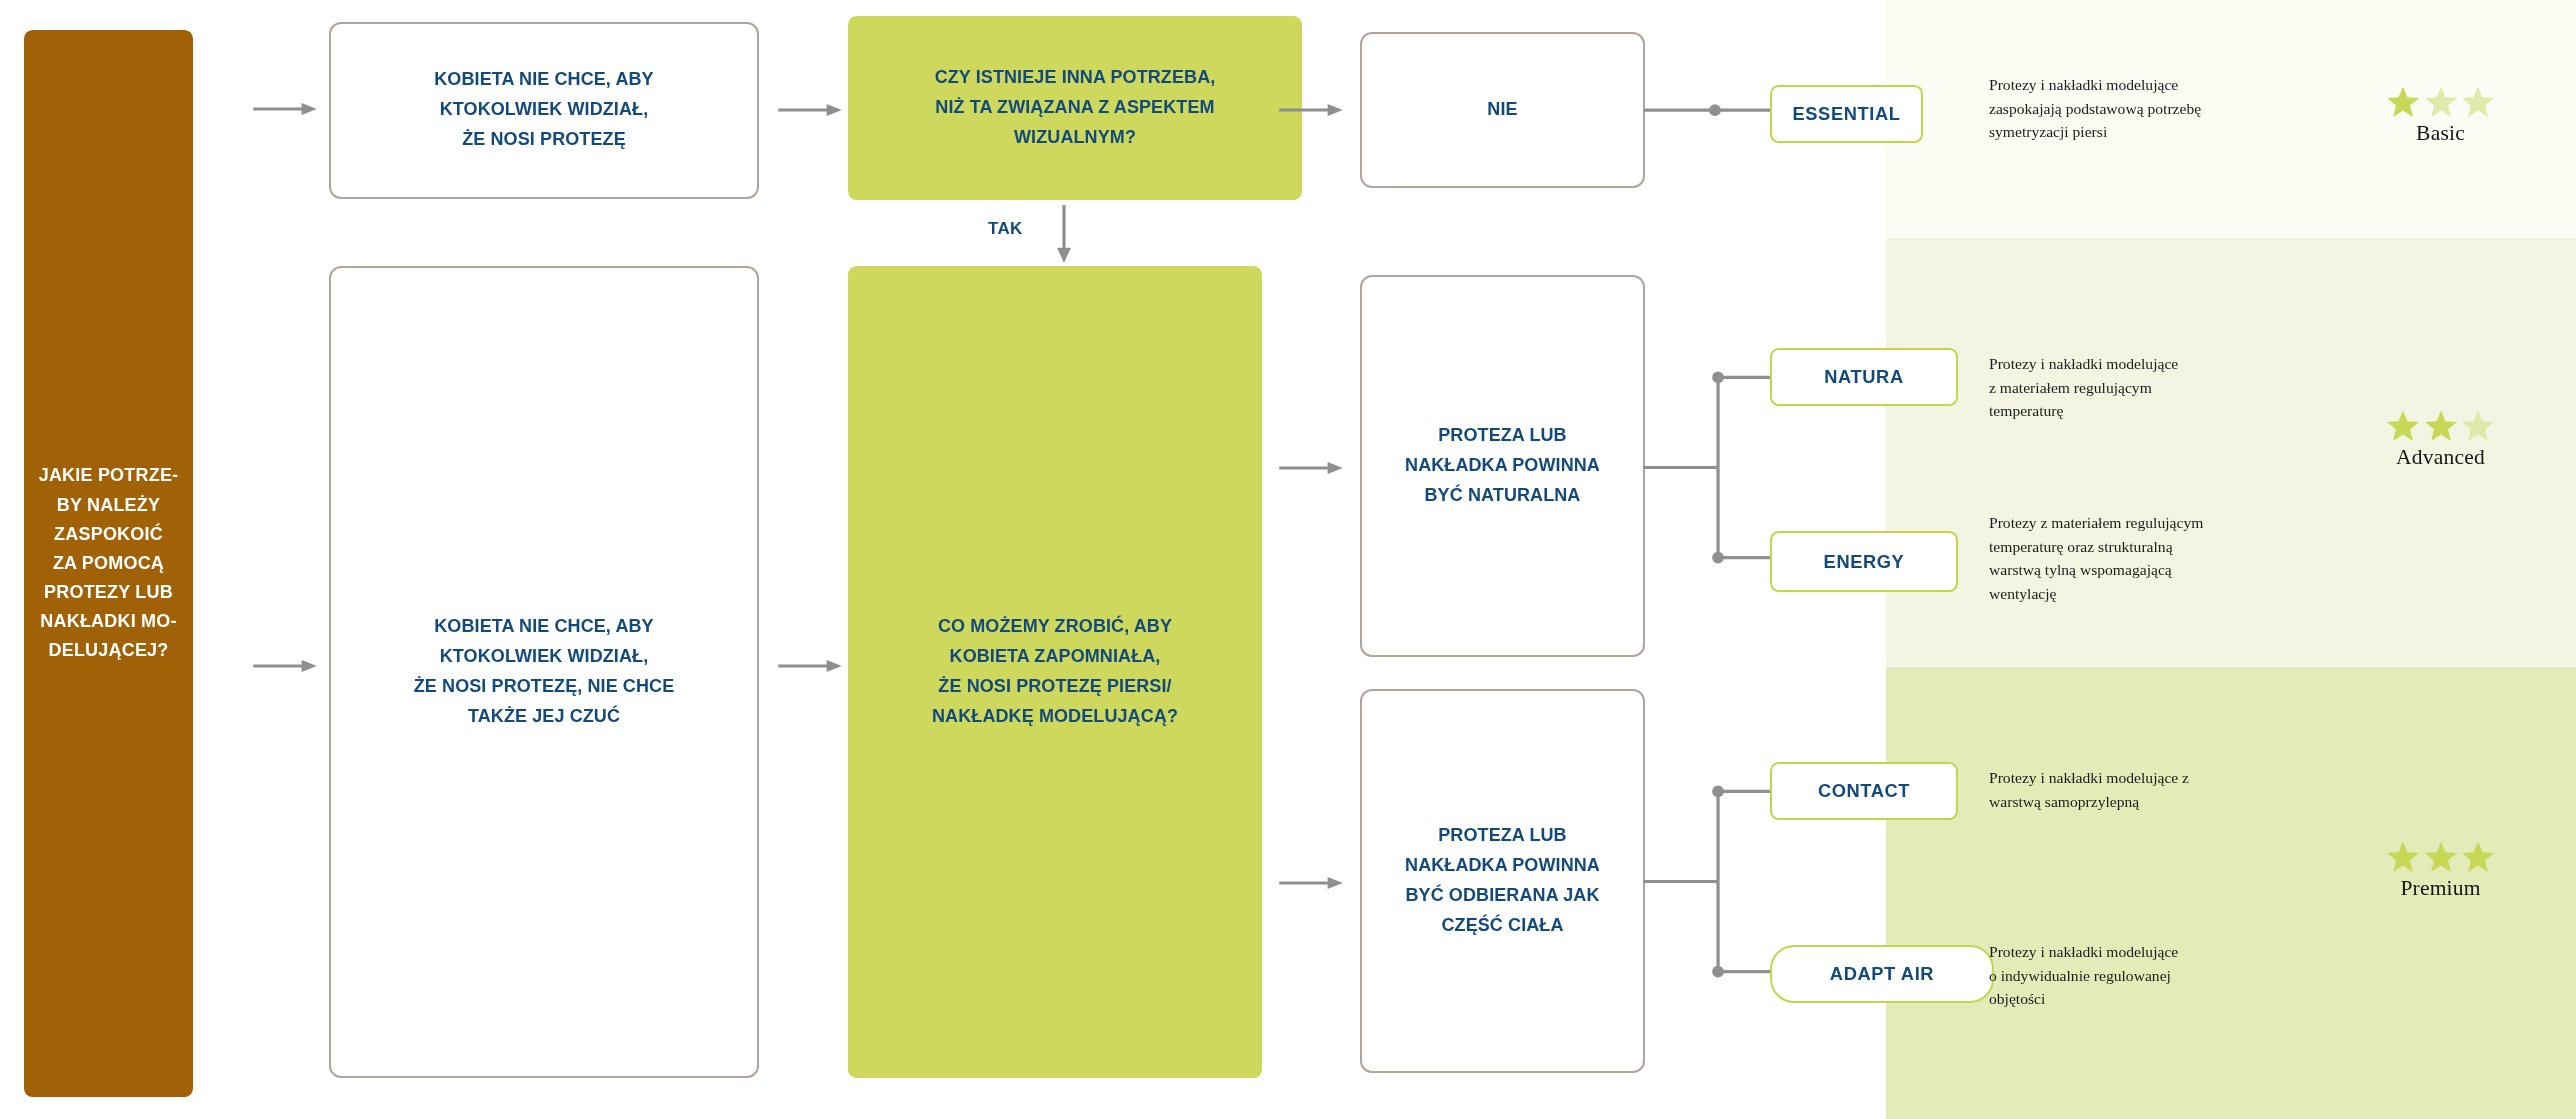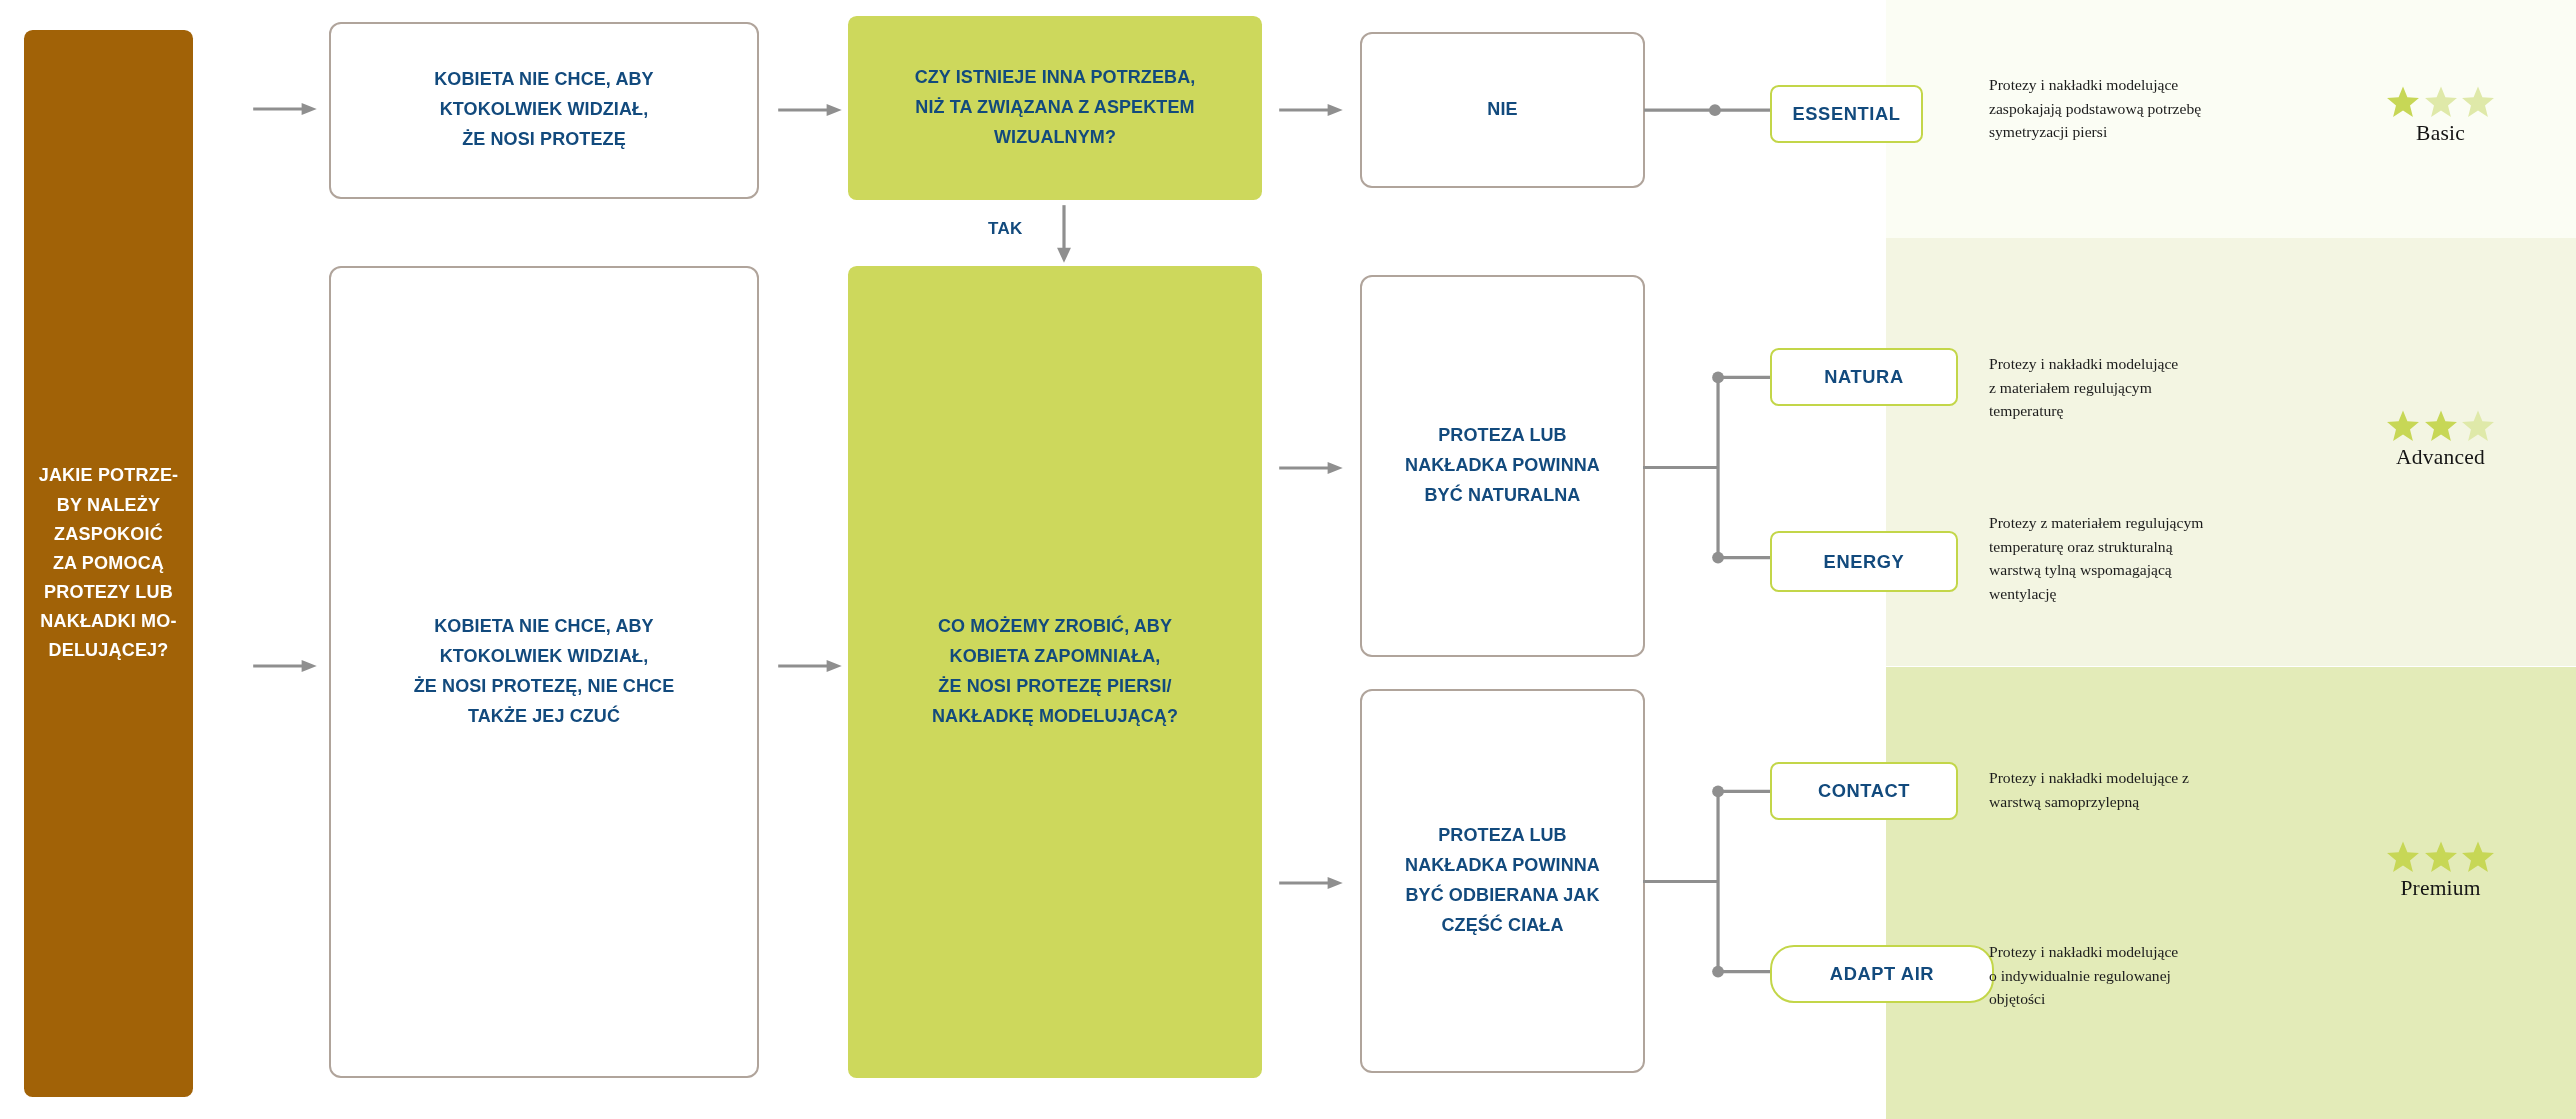--- a/index.html
+++ b/index.html
@@ -133,21 +133,21 @@
     <polygon points="90,2 118,13 90,24" fill="#8f8f8f"></polygon>
   </svg>
 
   <div class="node wbox" style="left:329px; top:21.5px; width:430px; height:177px;">KOBIETA NIE CHCE, ABY<br>KTOKOLWIEK WIDZIAŁ,<br>ŻE NOSI PROTEZĘ</div>
 
   <svg class="arrow-h" style="left:778px; top:103px; width:65px; height:14px;" viewBox="0 0 120 26">
     <line x1="0" y1="13" x2="92" y2="13" stroke="#8f8f8f" stroke-width="6"></line>
     <polygon points="90,2 118,13 90,24" fill="#8f8f8f"></polygon>
   </svg>
 
-  <div class="node gbox" style="left:848px; top:16px; width:414px; height:184px;">CZY ISTNIEJE INNA POTRZEBA,<br>NIŻ TA ZWIĄZANA Z ASPEKTEM<br>WIZUALNYM?</div>
+  <div class="node gbox" style="left:848px; top:16px; width:454px; height:184px;">CZY ISTNIEJE INNA POTRZEBA,<br>NIŻ TA ZWIĄZANA Z ASPEKTEM<br>WIZUALNYM?</div>
 
   <svg class="arrow-h" style="left:1279px; top:103px; width:65px; height:14px;" viewBox="0 0 120 26">
     <line x1="0" y1="13" x2="92" y2="13" stroke="#8f8f8f" stroke-width="6"></line>
     <polygon points="90,2 118,13 90,24" fill="#8f8f8f"></polygon>
   </svg>
 
   <div class="node wbox" style="left:1360px; top:32px; width:285px; height:156px;">NIE</div>
 
   <svg class="conn" style="left:1644px; top:101px; width:129px; height:18.3px;" viewBox="0 0 240 34">
     <line x1="0" y1="17" x2="240" y2="17" stroke="#8f8f8f" stroke-width="6"></line>

